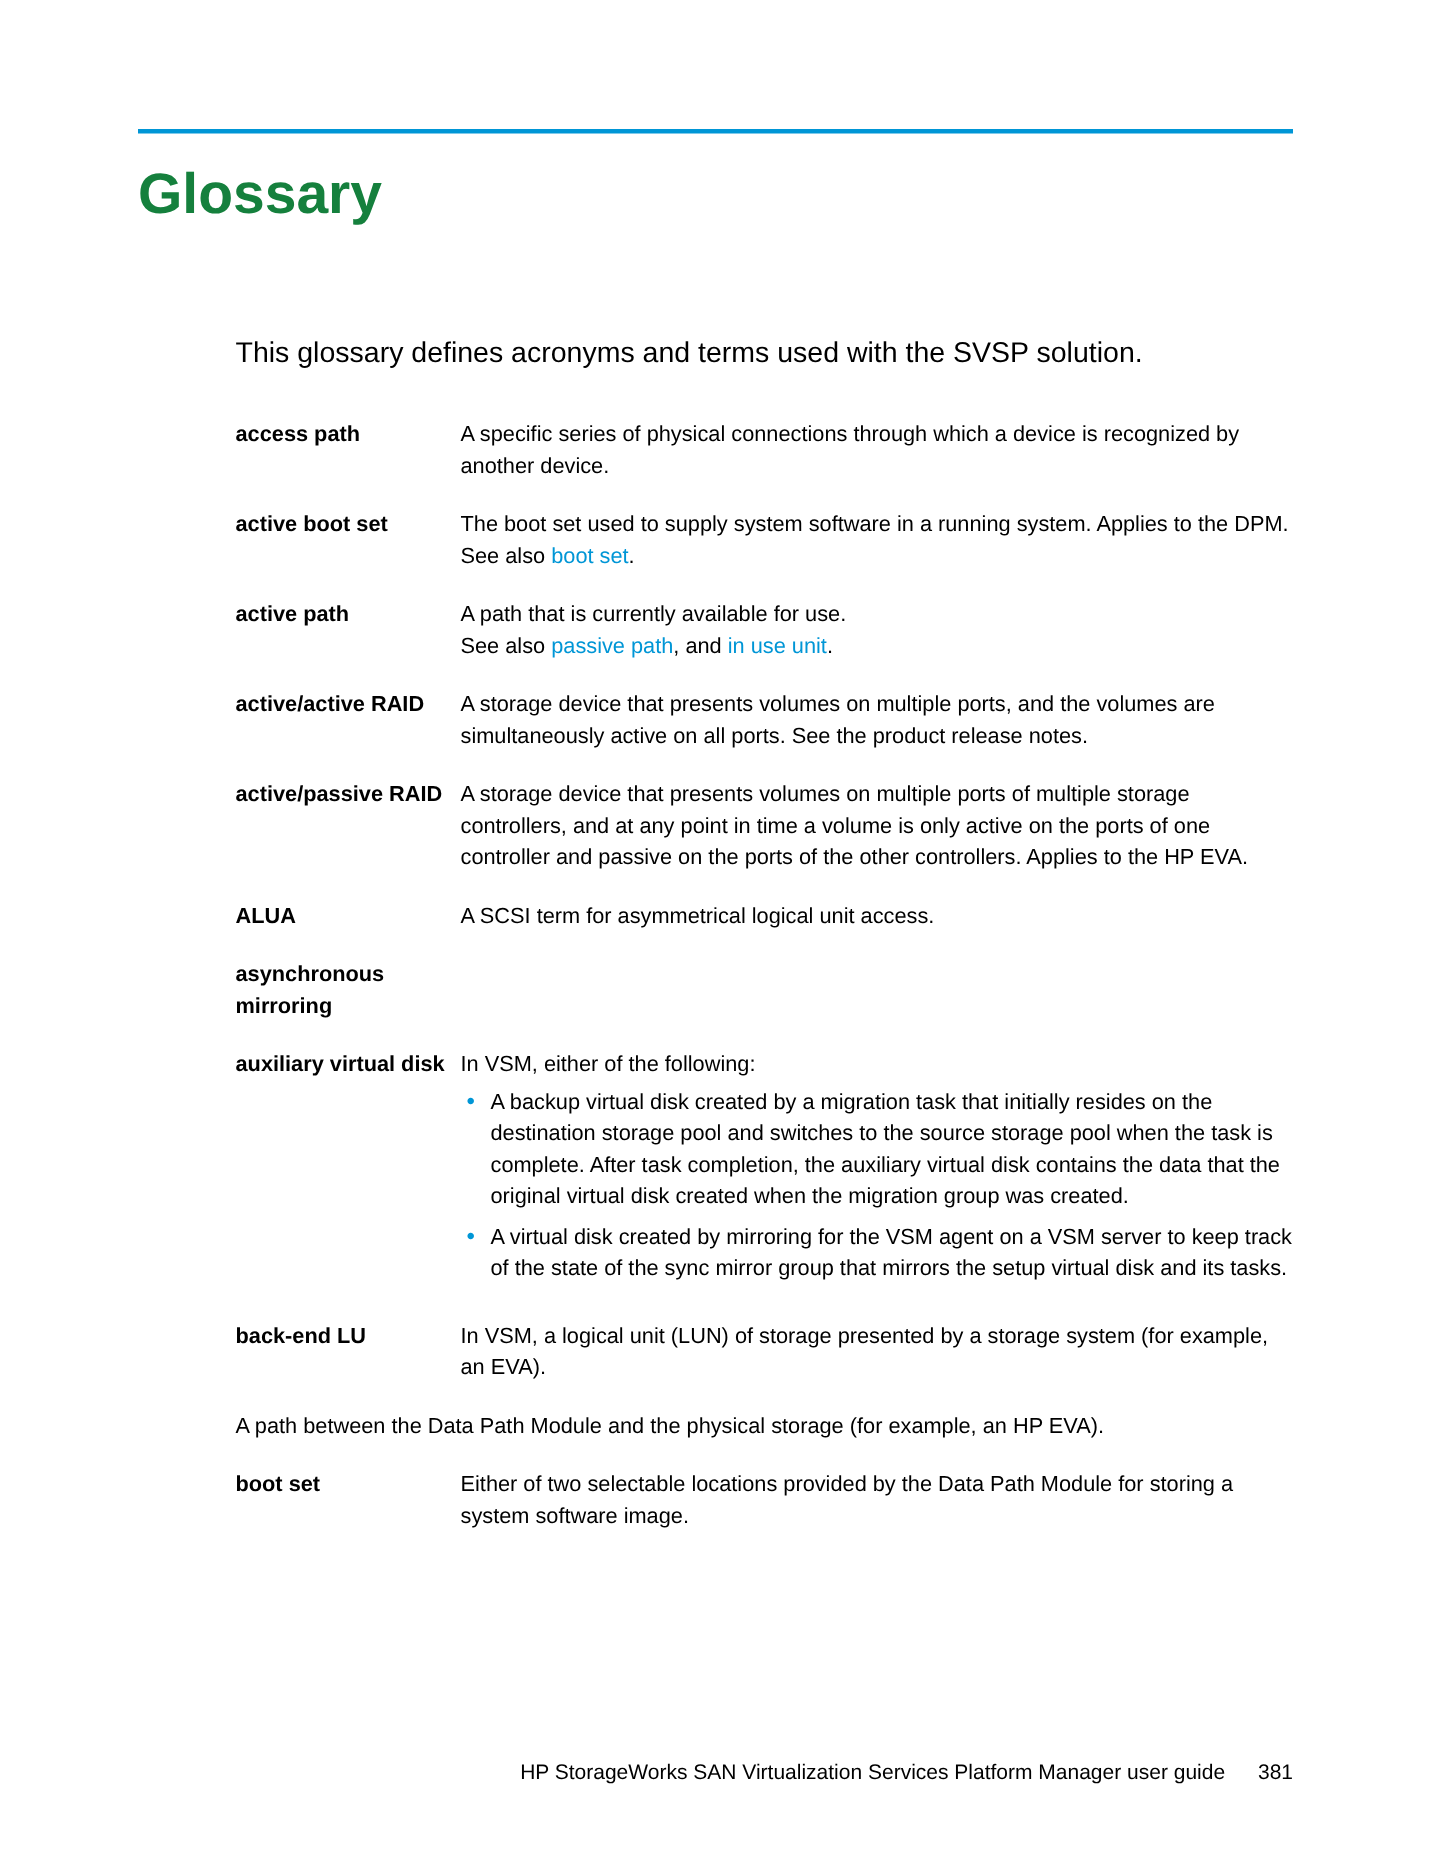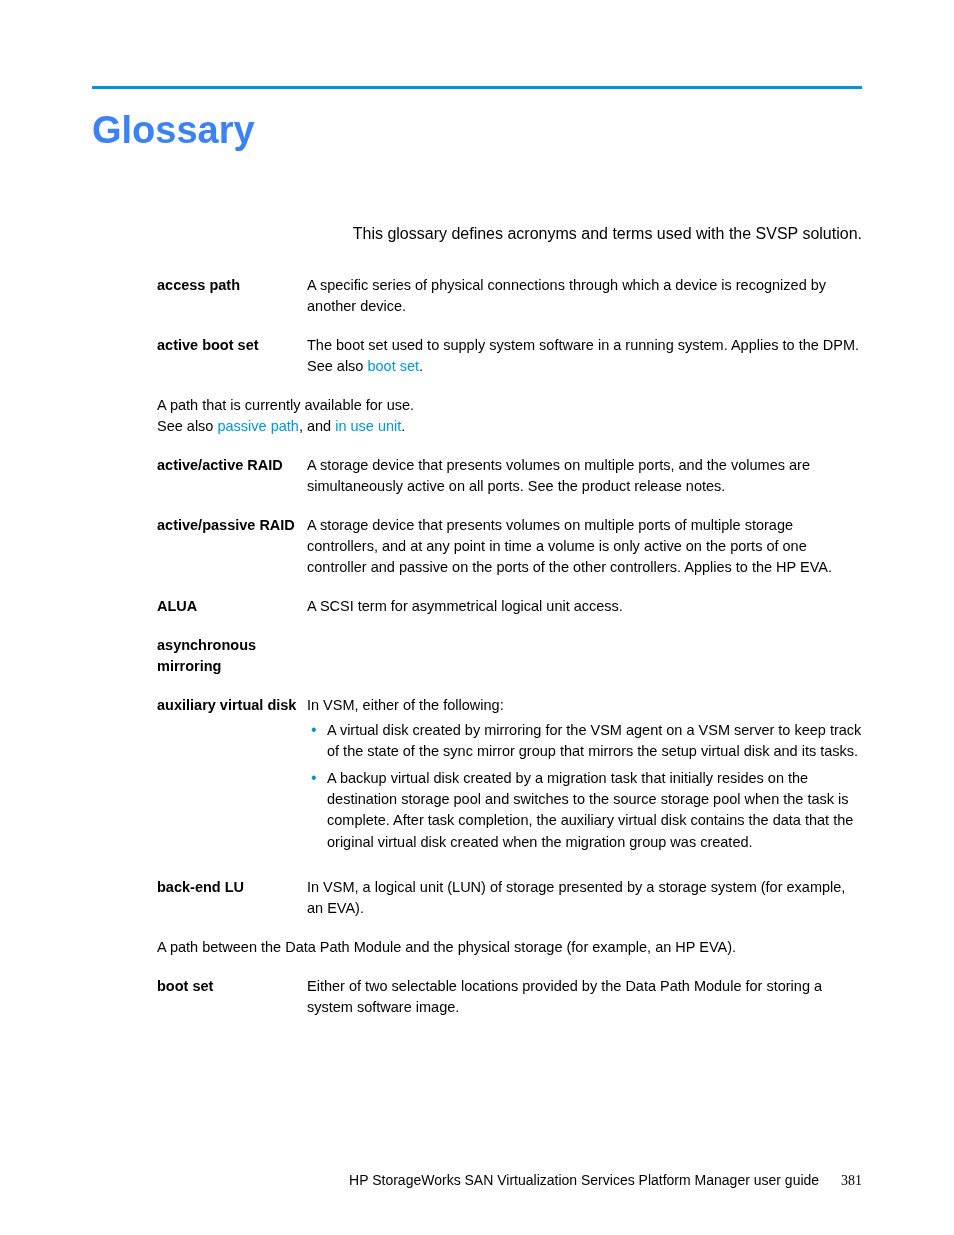--- a/index.html
+++ b/index.html
@@ -16,29 +16,28 @@
     padding: 86px 92px 0 92px;
     position: relative;
   }
   .top-rule {
     border-top: 3px solid #0096d6;
     margin-bottom: 20px;
   }
   .title {
     font-size: 38px;
     font-weight: bold;
-    color: #3b82f6;
+    color: #15803d;
     margin: 0 0 70px 0;
     font-family: Arial, Helvetica, sans-serif;
   }
   .intro {
     margin: 0 0 30px 65px;
-    font-size: 16px;
+    font-size: 19px;
     line-height: 1.45;
-    text-align: right;
   }
   .entries {
     margin-left: 65px;
   }
   .entry {
     display: flex;
     margin-bottom: 18px;
     font-size: 14.5px;
     line-height: 1.45;
   }
@@ -76,21 +75,20 @@
     line-height: 1.3;
   }
   .footer {
     position: absolute;
     bottom: 46px;
     right: 92px;
     font-size: 14px;
   }
   .footer .pageno {
     margin-left: 18px;
-    font-family: Liberation Serif, serif;
   }
 </style>
 </head>
 <body>
 
 <div class="page">
   <div class="top-rule"></div>
   <h1 class="title">Glossary</h1>
 
   <p class="intro">This glossary defines acronyms and terms used with the SVSP solution.</p>
@@ -104,20 +102,21 @@
 
     <div class="entry">
       <div class="term">active boot set</div>
       <div class="def">
         <span>The boot set used to supply system software in a running system. Applies to the DPM.</span><br>
         <span class="see-also"><span>See also </span></span><span class="link">boot set</span><span>.</span>
       </div>
     </div>
 
     <div class="entry">
+      <div class="term">active path</div>
       <div class="def">
         <span>A path that is currently available for use.</span><br>
         <span class="see-also"><span>See also </span></span><span class="link">passive path</span><span>, and </span><span class="link">in use unit</span><span>.</span>
       </div>
     </div>
 
     <div class="entry">
       <div class="term">active/active RAID</div>
       <div class="def">A storage device that presents volumes on multiple ports, and the volumes are simultaneously active on all ports. See the product release notes.</div>
     </div>
@@ -135,22 +134,22 @@
 
     <div class="entry">
       <div class="term">asynchronous mirroring</div>
     </div>
 
     <div class="entry">
       <div class="term">auxiliary virtual disk</div>
       <div class="def">
         <span>In VSM, either of the following:</span>
         <ul class="bullets">
+          <li>A backup virtual disk created by a migration task that initially resides on the destination storage pool and switches to the source storage pool when the task is complete. After task completion, the auxiliary virtual disk contains the data that the original virtual disk created when the migration group was created.</li>
           <li>A virtual disk created by mirroring for the VSM agent on a VSM server to keep track of the state of the sync mirror group that mirrors the setup virtual disk and its tasks.</li>
-          <li>A backup virtual disk created by a migration task that initially resides on the destination storage pool and switches to the source storage pool when the task is complete. After task completion, the auxiliary virtual disk contains the data that the original virtual disk created when the migration group was created.</li>
         </ul>
       </div>
     </div>
 
     <div class="entry">
       <div class="term">back-end LU</div>
       <div class="def">In VSM, a logical unit (LUN) of storage presented by a storage system (for example, an EVA).</div>
     </div>
 
     <div class="entry">

